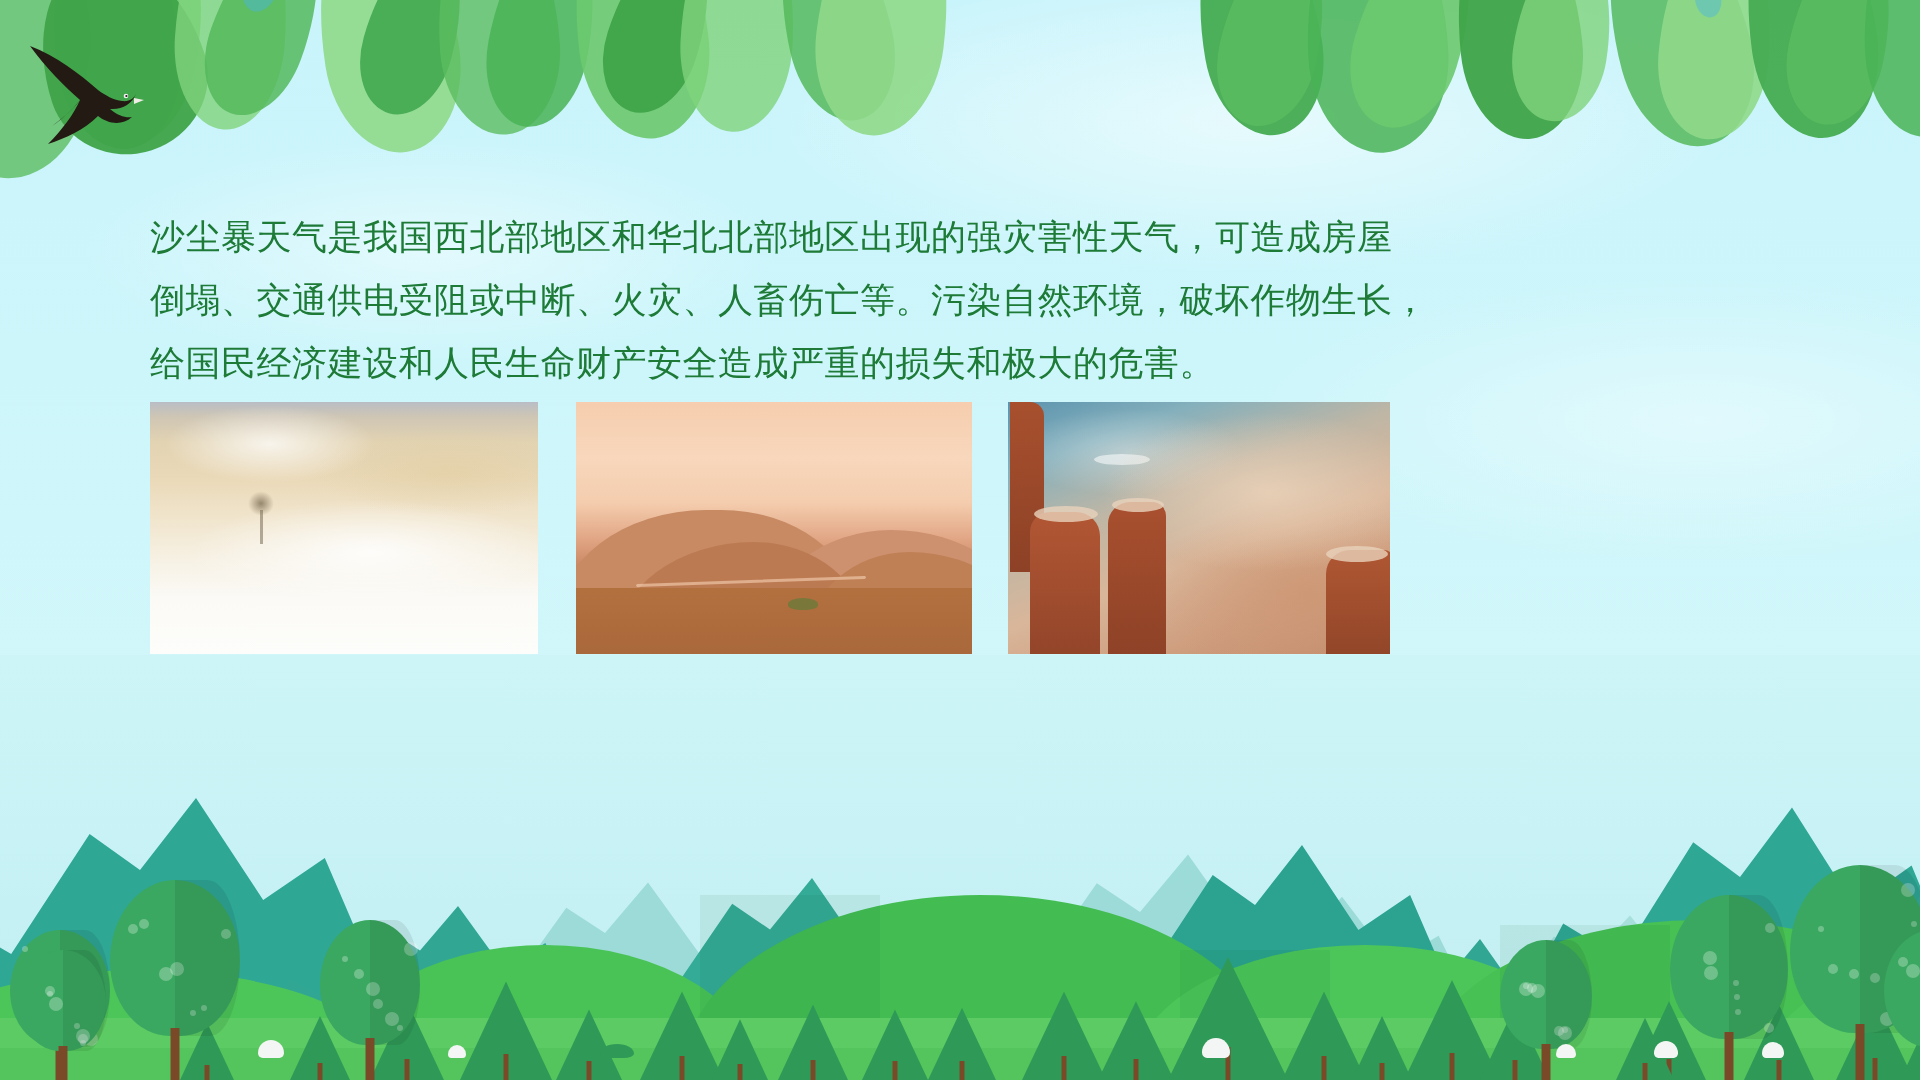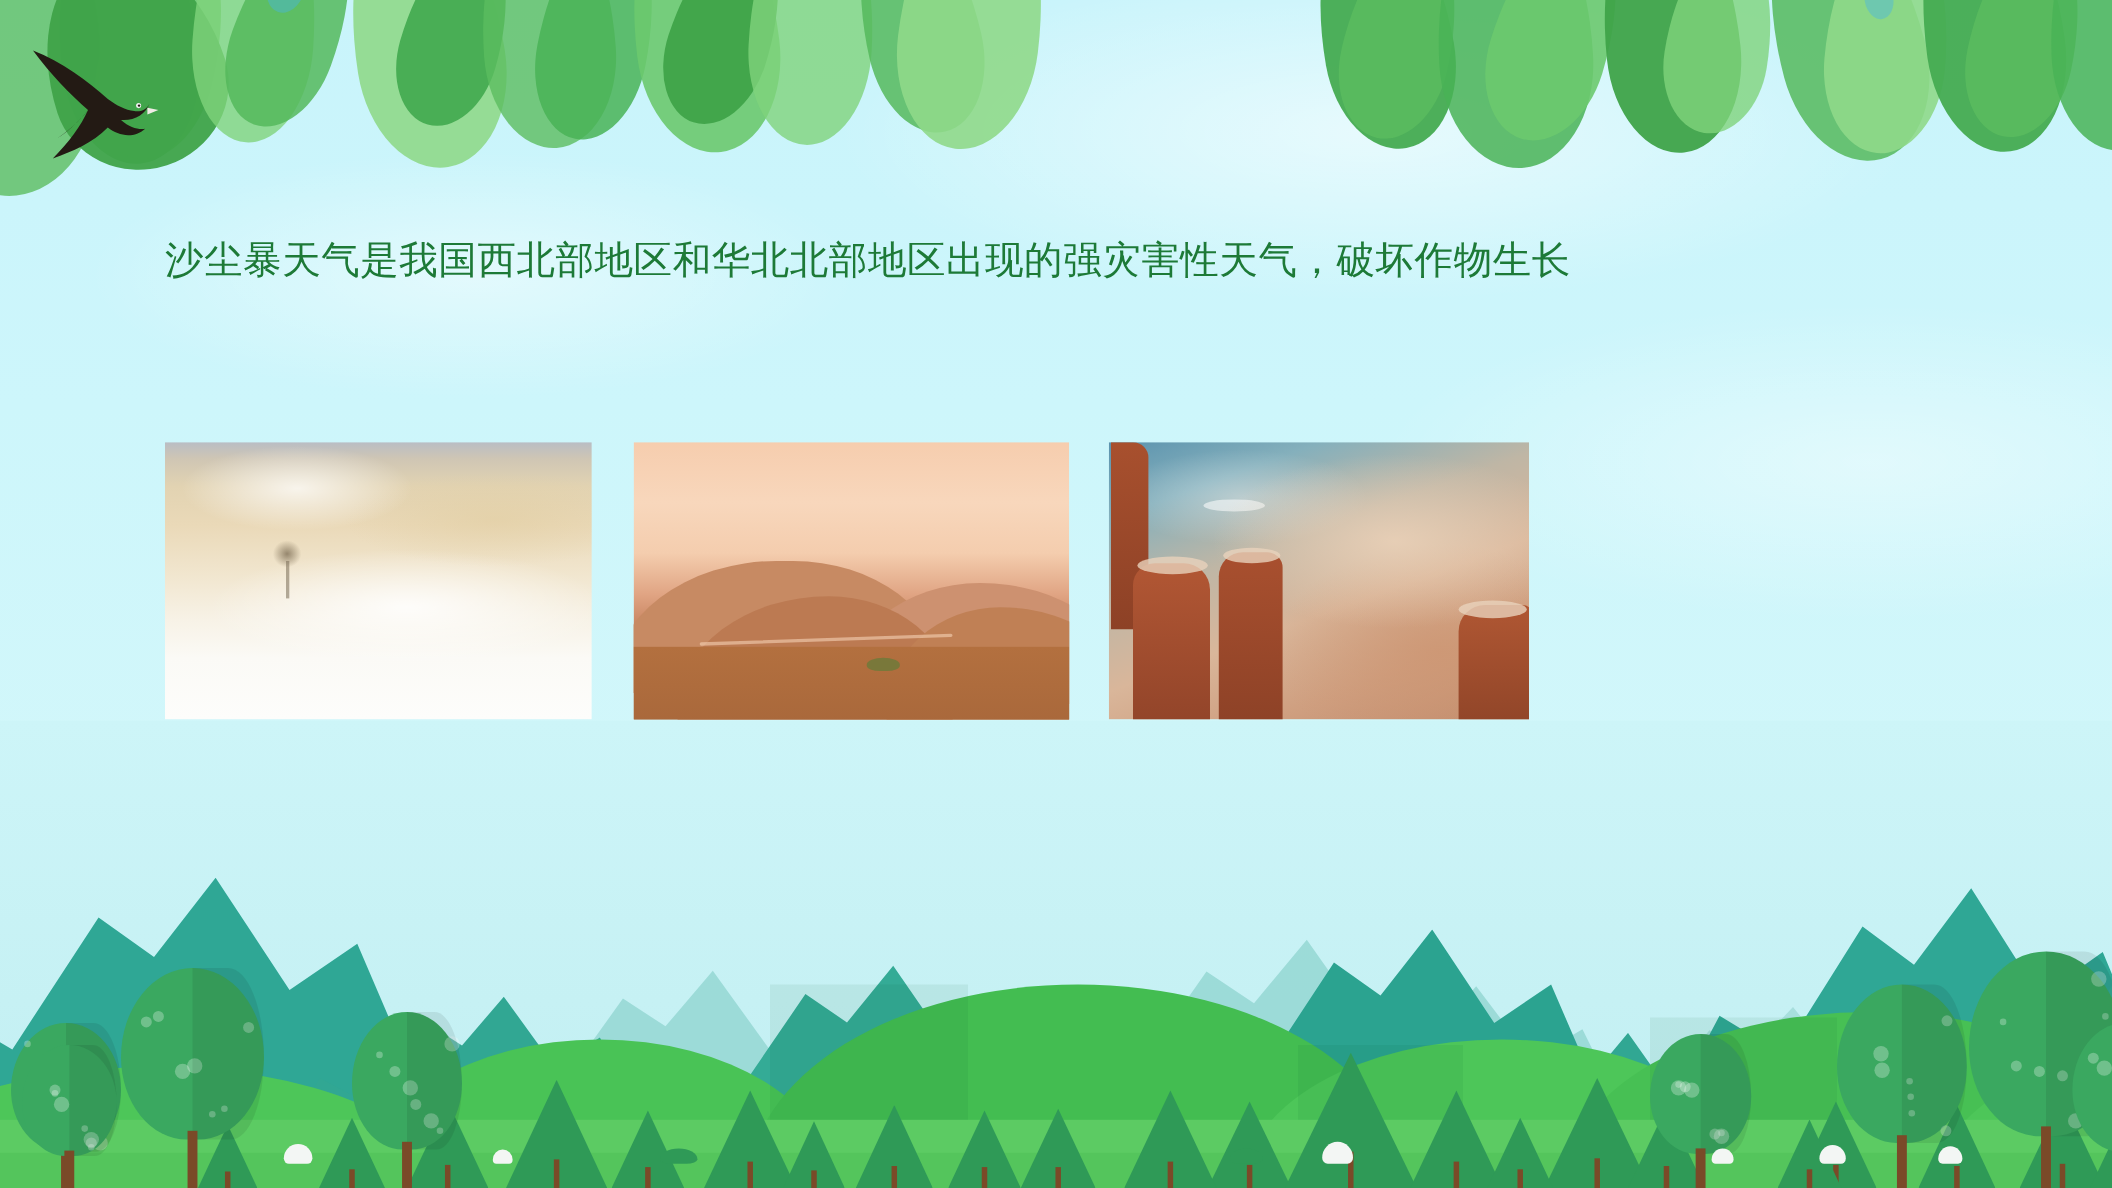--- a/index.html
+++ b/index.html
@@ -196,21 +196,23 @@
                C42 48 24 30 8 8 Z" fill="#231a14"></path>
       <path d="M58 62 C52 70 42 80 30 88 C44 78 54 68 58 62 Z" fill="#231a14"></path>
       <circle cx="104" cy="58" r="2.3" fill="#f2f2f2"></circle>
       <circle cx="104.4" cy="58" r="1.1" fill="#231a14"></circle>
       <path d="M112 60 L122 62 L112 66 Z" fill="#f0ece6"></path>
     </svg>
   </div>
 
 
   <div class="body-copy">
-    <p>沙尘暴天气是我国西北部地区和华北北部地区出现的强灾害性天气，破坏作物生长</p>
+    <p>沙尘暴天气是我国西北部地区和华北北部地区出现的强灾害性天气，可造成房屋</p>
+    <p>倒塌、交通供电受阻或中断、火灾、人畜伤亡等。污染自然环境，破坏作物生长，</p>
+    <p>给国民经济建设和人民生命财产安全造成严重的损失和极大的危害。</p>
   </div>
 
   <div class="photo-row">
 
     <div class="photo p1">
       <div class="scene"></div>
       <div class="haze1"></div>
       <div class="tree"></div>
       <div class="trunk"></div>
     </div>

